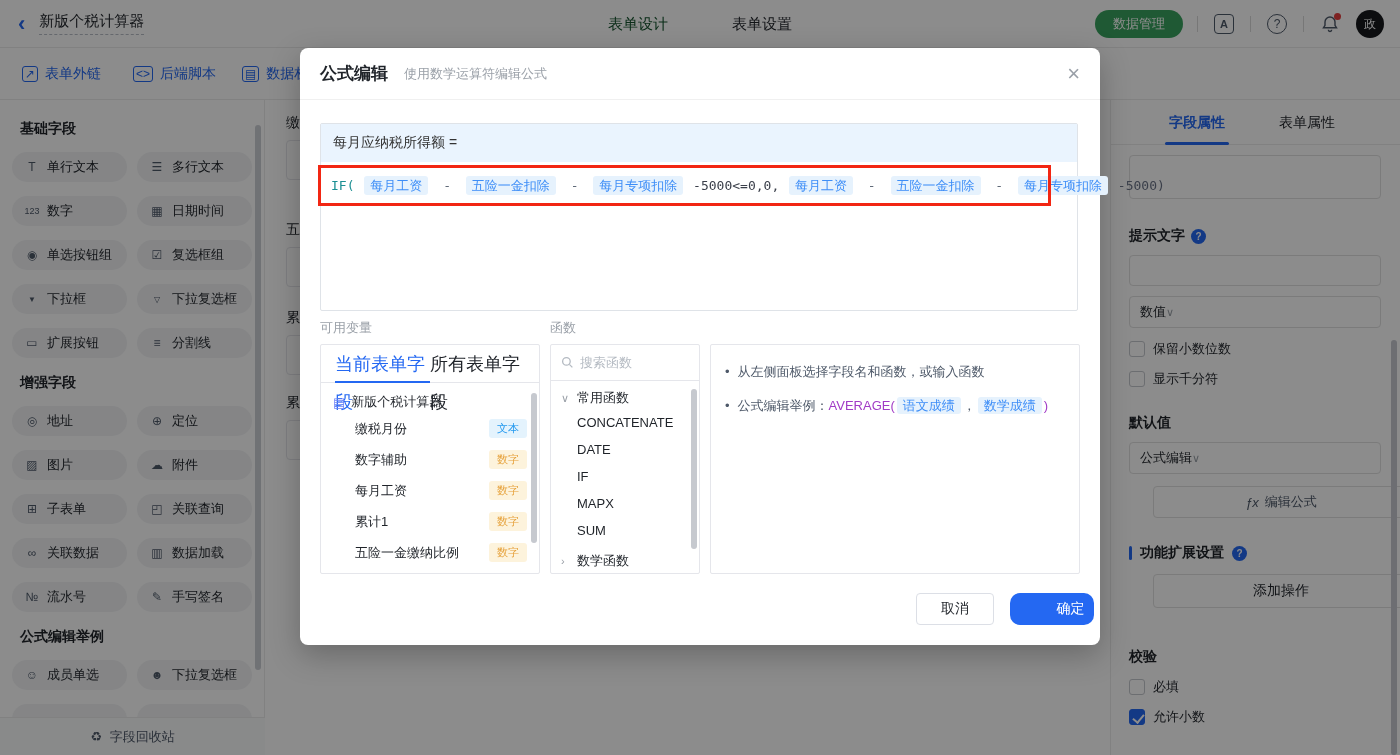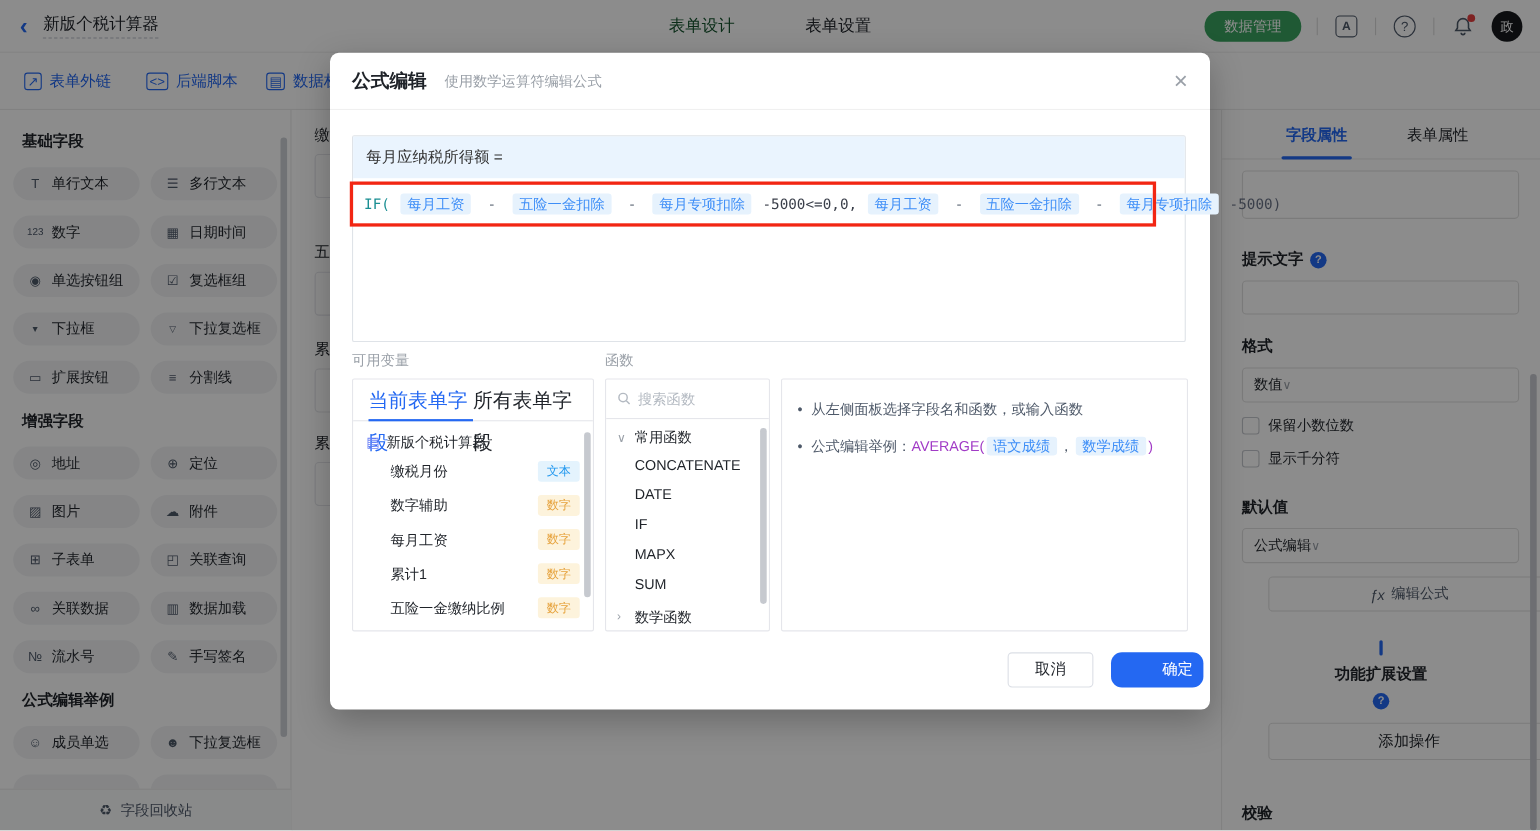--- a/index.html
+++ b/index.html
@@ -57,21 +57,21 @@
   .p-box { width:252px; border:1px solid #e0e0e0; border-radius:4px; background:#fff; }
   .p-label { font-size:14px; font-weight:bold; color:#1f2329; display:flex; align-items:center; gap:6px; }
   .q-ico { width:15px; height:15px; border-radius:50%; background:#2468f2; color:#fff; font-size:10px; display:flex; align-items:center; justify-content:center; }
   .p-select { width:252px; height:32px; border:1px solid #e0e0e0; border-radius:4px; display:flex; align-items:center; justify-content:flex-start; padding:0 10px; font-size:13px; color:#1f2329; cursor:pointer; background:#fff; }
   .p-select .chev { color:#9aa0a8; font-size:11px; }
   .cb-row { display:flex; align-items:center; gap:8px; font-size:13px; color:#1f2329; margin-top:12px; cursor:pointer; }
   .cb { width:16px; height:16px; border:1px solid #c5c8ce; border-radius:3px; background:#fff; flex:0 0 auto; position:relative; }
   .cb.checked { background:#2468f2; border-color:#2468f2; }
   .cb.checked:after { content:""; position:absolute; left:4.5px; top:1.5px; width:5px; height:9px; border:solid #fff; border-width:0 2px 2px 0; transform:rotate(40deg); }
   .p-btn { width:256px; height:32px; border:1px solid #e0e0e0; border-radius:4px; background:#fff; font-size:13px; color:#4e5969; cursor:pointer; display:flex; align-items:center; justify-content:center; gap:6px;margin-left:24px; }
-  .ext-title { display:flex; align-items:center; gap:8px; font-size:14px; font-weight:bold; color:#1f2329;flex-direction:column; }
+  .ext-title { display:flex; align-items:center; gap:8px; font-size:14px; font-weight:bold; color:#1f2329; }
   .ext-bar { width:3px; height:14px; background:#2468f2; border-radius:2px; }
   .pr-scroll { position:absolute; right:3px; top:240px; width:6px; height:415px; background:#c6c9cf; border-radius:3px; }
 
   
   #overlay { position:absolute; left:0; top:0; width:1400px; height:755px; background:rgba(0,0,0,0.45); z-index:50; }
   #modal { position:absolute; left:300px; top:48px; width:800px; height:597px; background:#fff; border-radius:8px; box-shadow:0 10px 30px rgba(0,0,0,.25); z-index:100; }
   .m-header { height:52px; display:flex; align-items:center; padding:0 20px; border-bottom:1px solid #f0f0f0; }
   .m-title { font-size:17px; font-weight:bold; color:#1f2329; }
   .m-sub { font-size:13px; color:#9aa0a8; margin-left:16px; }
   .m-close { margin-left:auto; color:#9aa0a8; font-size:22px; line-height:1; cursor:pointer; }
@@ -298,23 +298,20 @@
       <span class="p-tab active" id="ptab0">字段属性</span>
       <span class="p-tab" id="ptab1">表单属性</span>
     </div>
     <div class="p-body">
       <div class="p-box" style="height:44px"></div>
       <div class="p-label" style="margin-top:28px">
         <span>提示文字</span>
           <span class="q-ico">?</span>
       </div>
       <div class="p-box" style="height:31px; margin-top:10px"></div>
-      <div class="p-label" style="margin-top:20px">
-          <span>格式</span>
-        </div>
       <div class="p-select" style="margin-top:10px">
         <span>数值</span>
           <span class="chev">∨</span>
       </div>
       <div class="cb-row">
           <span class="cb"></span>
           <span>保留小数位数</span>
         </div>
       <div class="cb-row">
           <span class="cb"></span>

